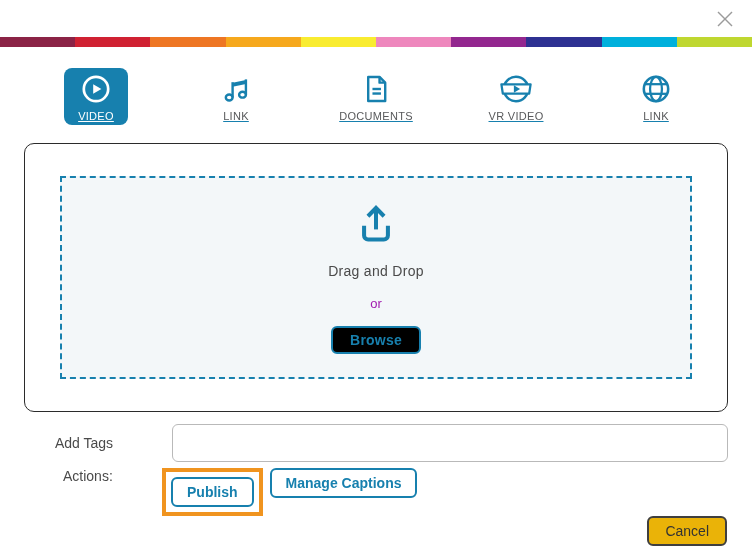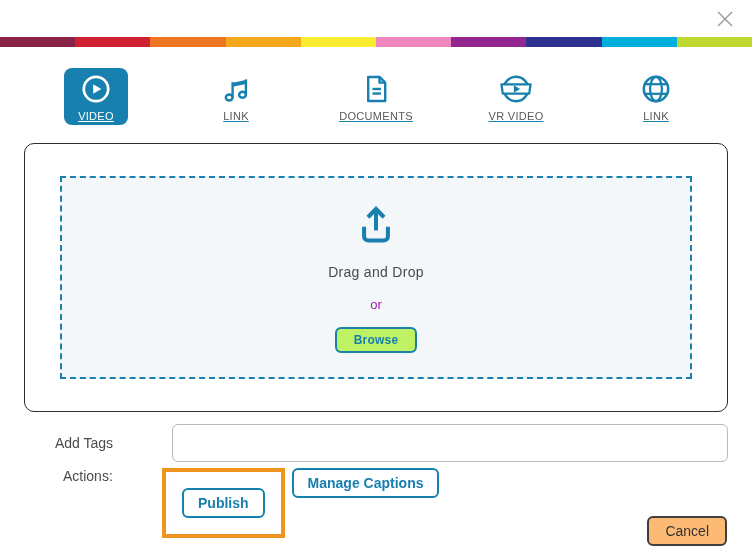--- a/index.html
+++ b/index.html
@@ -105,26 +105,26 @@
     color: #4a4a4a;
     letter-spacing: 0.3px;
   }
   .drop-secondary {
     margin-top: 17px;
     font-size: 13px;
     color: #a21caf;
   }
   .browse-btn {
     margin-top: 15px;
-    background: #bef264;
+    background: #000000;
     border: 2px solid #1780ae;
     border-radius: 6px;
     color: #1780ae;
     font-family: "Liberation Sans", sans-serif;
-    font-size: 12px;
+    font-size: 14px;
     font-weight: bold;
     padding: 4px 17px;
     cursor: pointer;
     letter-spacing: 0.2px;
   }
 
   
   .tags-row {
     margin: 12px 24px 0 55px;
     display: flex;
@@ -153,21 +153,21 @@
     align-items: flex-start;
     height: 46px;
   }
   .actions-label {
     width: 99px;
     font-size: 14px;
     color: #4a4a4a;
   }
   .highlight-box {
     border: 4px solid #f0941f;
-    padding: 16px;
+    padding: 5px;
     display: inline-flex;
   }
   .action-btn {
     background: #ffffff;
     border: 2px solid #1780ae;
     border-radius: 6px;
     color: #1780ae;
     font-family: "Liberation Sans", sans-serif;
     font-size: 14px;
     font-weight: bold;
@@ -178,21 +178,21 @@
   .manage-captions-btn { margin-left: 7px; }
 
   
   .footer-row {
     margin-top: 2px;
     display: flex;
     justify-content: flex-end;
     padding-right: 25px;
   }
   .cancel-btn {
-    background: #fdba74;
+    background: #eab308;
     border: 2px solid #3f3f3f;
     border-radius: 6px;
     color: #333333;
     font-family: "Liberation Sans", sans-serif;
     font-size: 14px;
     padding: 5px 16px;
     cursor: pointer;
   }
 </style>
 </head>

